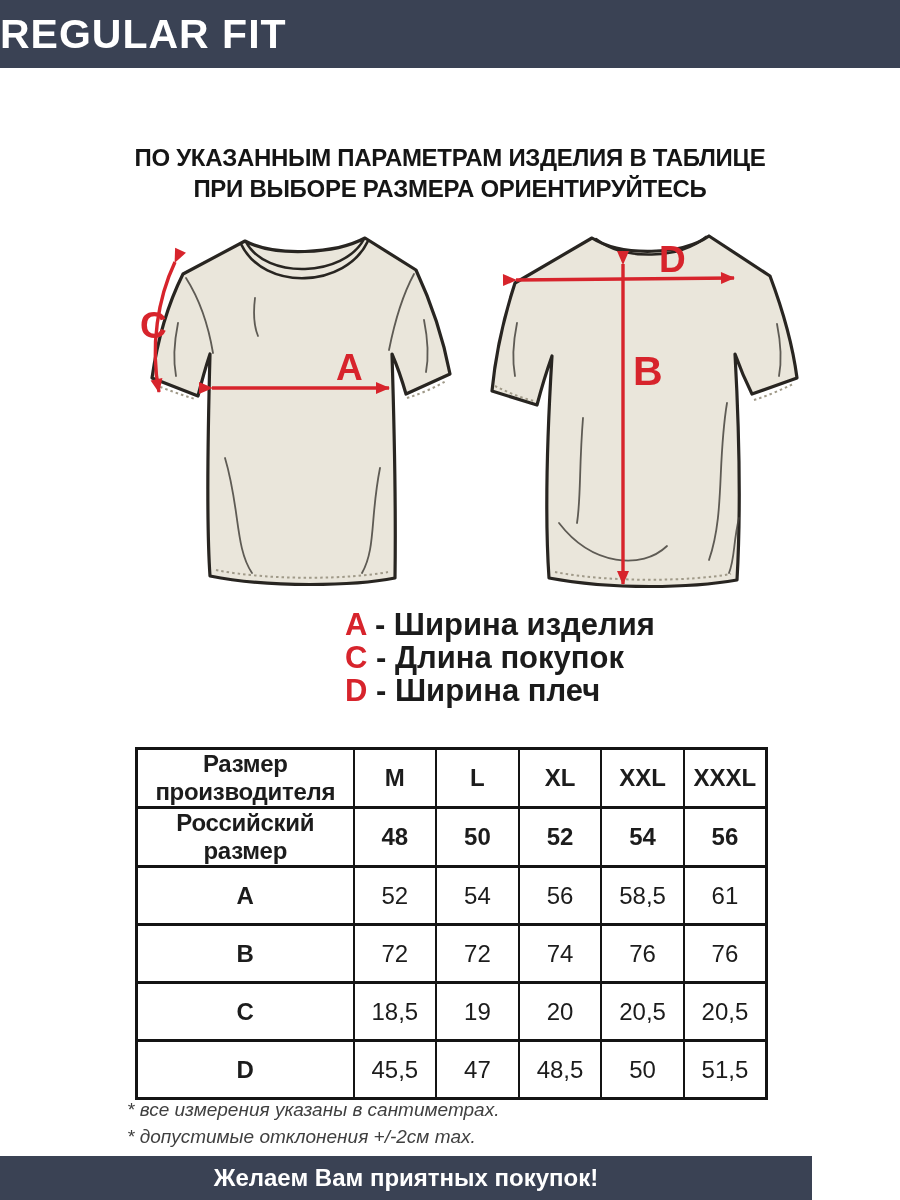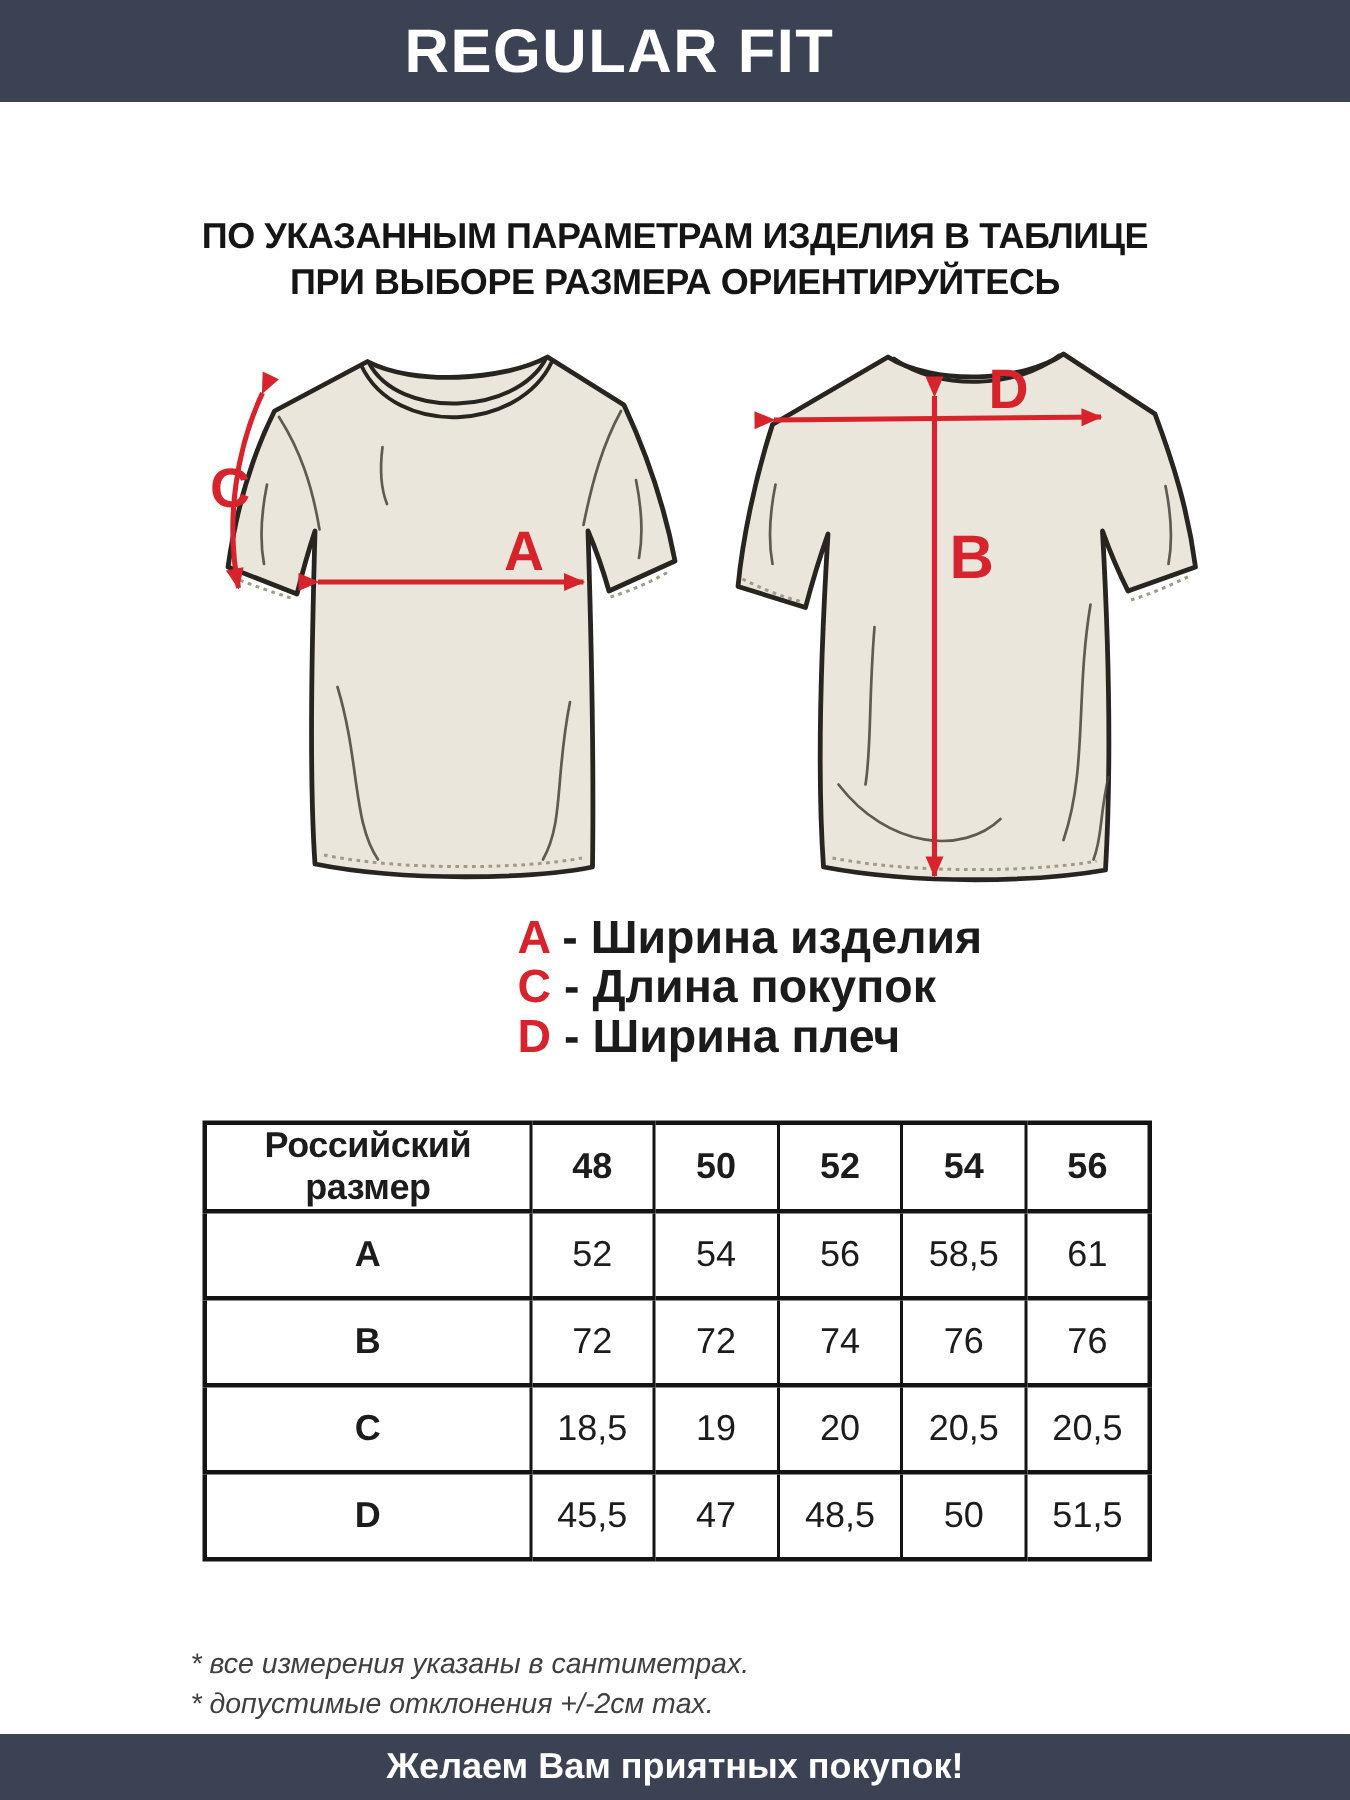--- a/index.html
+++ b/index.html
@@ -15,23 +15,22 @@
     position:relative;
     background:#ffffff;
     font-family:"Liberation Sans", sans-serif;
     color:var(--ink);
     overflow:hidden;
   }
   
   .banner-top{
     position:absolute;top:0;left:0;width:900px;height:68px;
     background:var(--banner-navy);
-    display:flex;align-items:center;justify-content:center;
+    display:flex;align-items:center;justify-content:flex-start;
     padding-right:102px;
-    padding-left:28px;
   }
   .banner-top .txt{
     color:#ffffff;font-size:41px;font-weight:700;letter-spacing:1px;
   }
   
   .heading{
     position:absolute;top:142px;left:0;width:900px;
     text-align:center;
     font-size:24px;font-weight:700;line-height:31px;letter-spacing:-0.3px;
     color:#151515;
@@ -74,21 +73,21 @@
   td.hlabel{font-weight:700;font-size:21px;letter-spacing:-0.3px;}
   td.sizecell{font-weight:700;font-size:27px;}
   td.redkey{font-weight:700;font-size:27px;color:var(--accent-red);}
   
   .footnotes{
     position:absolute;top:1096px;left:127px;
     font-size:19px;font-style:italic;line-height:27px;color:#404040;
   }
   
   .banner-bottom{
-    position:absolute;left:0;top:1156px;width:900px;height:44px;
+    position:absolute;left:0;top:1156px;width:812px;height:44px;
     background:var(--banner-navy);
     display:flex;align-items:center;justify-content:center;
   }
   .banner-bottom .txt{color:#ffffff;font-size:24px;font-weight:700;}
 </style>
 </head>
 <body>
 
 <div class="banner-top">
   <div class="txt">REGULAR FIT</div>
@@ -195,20 +194,28 @@
 <table class="sizes">
   <colgroup>
       <col class="c0">
       <col>
       <col>
       <col>
       <col>
       <col>
     </colgroup>
   <tbody>
+      <tr class="hdr">
+    <td class="hlabel">Размер производителя</td>
+    <td class="sizecell">M</td>
+    <td class="sizecell">L</td>
+    <td class="sizecell">XL</td>
+    <td class="sizecell">XXL</td>
+    <td class="sizecell">XXXL</td>
+  </tr>
   <tr class="row">
     <td class="hlabel">Российский размер</td>
     <td class="sizecell">48</td>
     <td class="sizecell">50</td>
     <td class="sizecell">52</td>
     <td class="sizecell">54</td>
     <td class="sizecell">56</td>
   </tr>
   <tr class="row">
     <td class="redkey">A</td>

